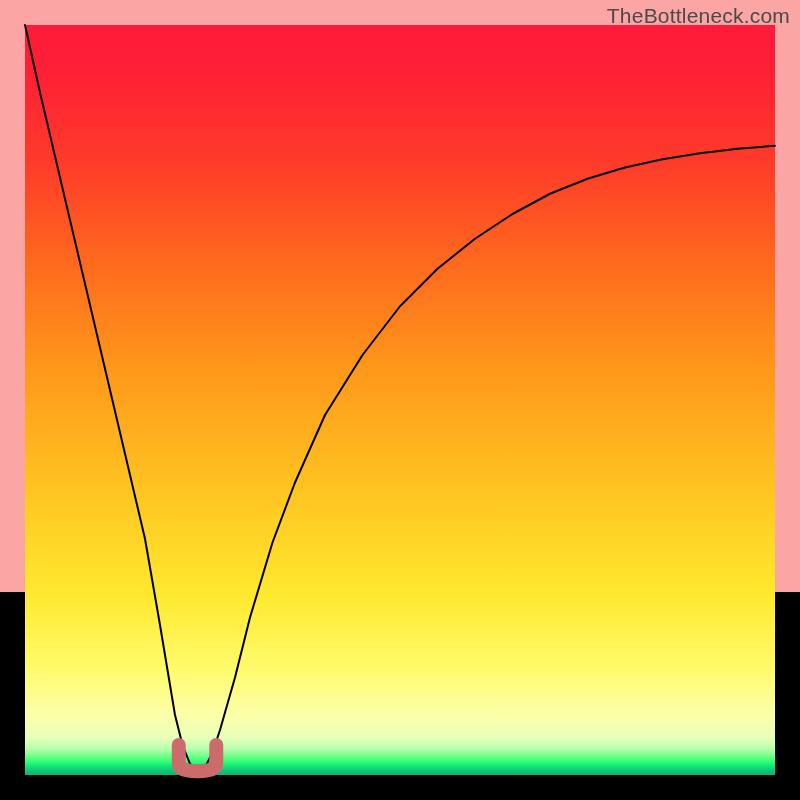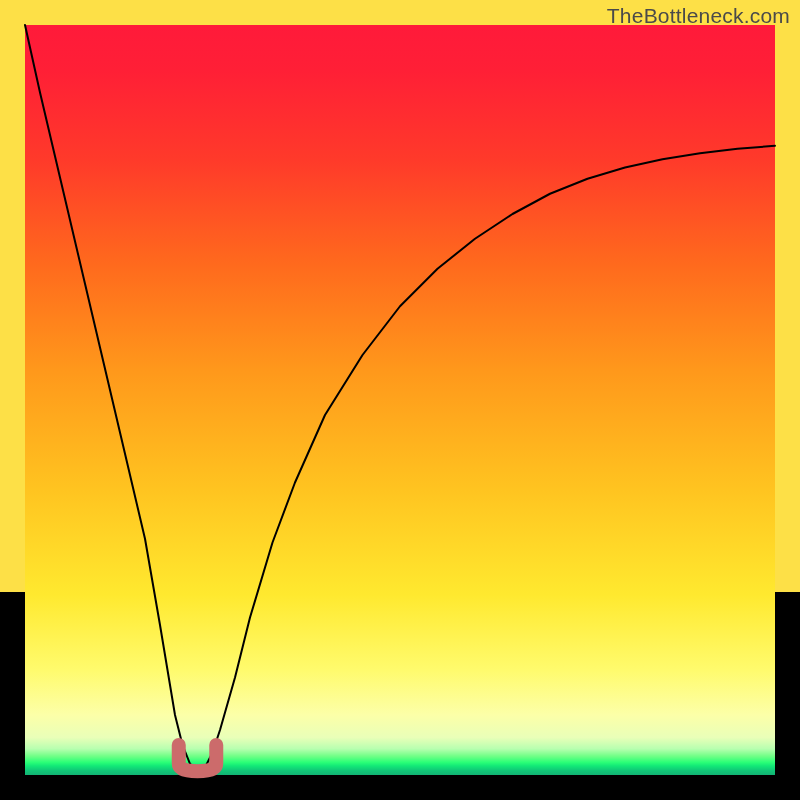--- a/index.html
+++ b/index.html
@@ -10,21 +10,21 @@
     background: #000;
     overflow: hidden;
     font-family: Arial, Helvetica, sans-serif;
   }
   .frame {
     position: absolute;
     top: 0;
     left: 0;
     width: 800px;
     height: 592px;
-    background: #fde047;
+    background: #fca5a5;
   }
   .plot {
     position: absolute;
     top: 25px;
     left: 25px;
     width: 750px;
     height: 750px;
     
     background: linear-gradient(
       to bottom,

